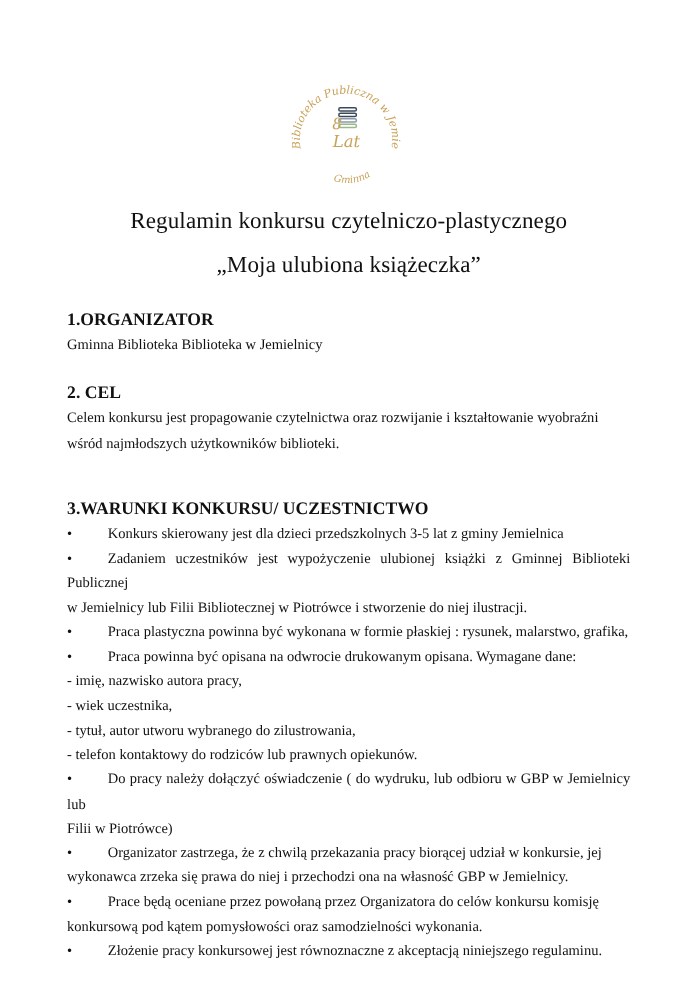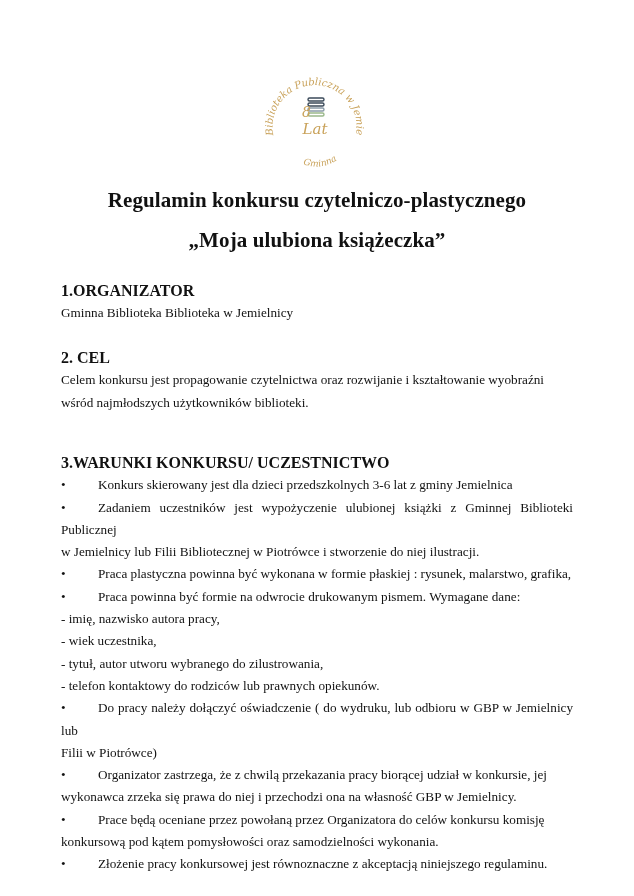--- a/index.html
+++ b/index.html
@@ -21,21 +21,21 @@
       top: 68px;
       width: 126px;
       height: 102px;
     }
     .logo svg { width: 100%; height: 100%; display: block; }
     .title {
       position: absolute;
       left: 0;
       width: 634px;
       text-align: center;
-      font-weight: bold;
+      font-weight: normal;
       font-size: 21px;
       letter-spacing: 0.1px;
       margin: 0;
     }
     .title.t1 { top: 188px; }
     .title.t2 { top: 228px; }
     .block {
       position: absolute;
       left: 61px;
       width: 512px;
@@ -100,34 +100,34 @@
 <div class="block" style="top:347px;">
   <span class="heading">2. CEL</span>
   <span class="line">Celem konkursu jest propagowanie czytelnictwa oraz rozwijanie i kształtowanie wyobraźni</span>
   <span class="line">wśród najmłodszych użytkowników biblioteki.</span>
 </div>
 
 <div class="block" style="top:452px;">
   <span class="heading">3.WARUNKI KONKURSU/ UCZESTNICTWO</span>
 
   <div class="bullet">
-    <span class="dot">•</span><span class="first">Konkurs skierowany jest dla dzieci przedszkolnych 3-6 lat z gminy Jemielnica</span>
+    <span class="dot">•</span><span class="first">Konkurs skierowany jest dla dzieci przedszkolnych 3-5 lat z gminy Jemielnica</span>
   </div>
 
   <div class="bullet">
     <span class="dot">•</span><span class="first">Zadaniem uczestników jest wypożyczenie ulubionej książki z Gminnej Biblioteki Publicznej</span>
     <span class="line">w Jemielnicy lub Filii Bibliotecznej w Piotrówce i stworzenie do niej ilustracji.</span>
   </div>
 
   <div class="bullet">
     <span class="dot">•</span><span class="first">Praca plastyczna powinna być wykonana w formie płaskiej : rysunek, malarstwo, grafika,</span>
   </div>
 
   <div class="bullet">
-    <span class="dot">•</span><span class="first">Praca powinna być formie na odwrocie drukowanym pismem. Wymagane dane:</span>
+    <span class="dot">•</span><span class="first">Praca powinna być opisana na odwrocie drukowanym opisana. Wymagane dane:</span>
     <span class="line">- imię, nazwisko autora pracy,</span>
     <span class="line">- wiek uczestnika,</span>
     <span class="line">- tytuł, autor utworu wybranego do zilustrowania,</span>
     <span class="line">- telefon kontaktowy do rodziców lub prawnych opiekunów.</span>
   </div>
 
   <div class="bullet">
     <span class="dot">•</span><span class="first">Do pracy należy dołączyć oświadczenie ( do wydruku, lub odbioru w GBP w Jemielnicy lub</span>
     <span class="line">Filii w Piotrówce)</span>
   </div>

